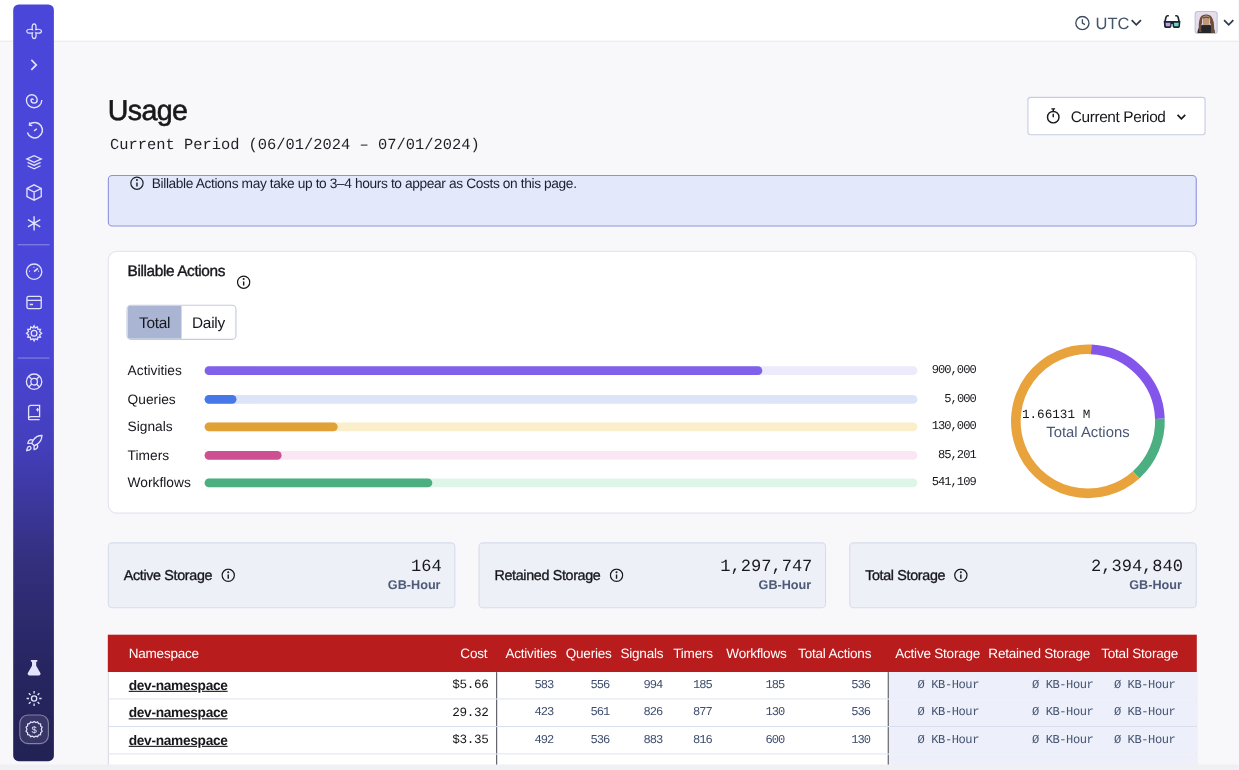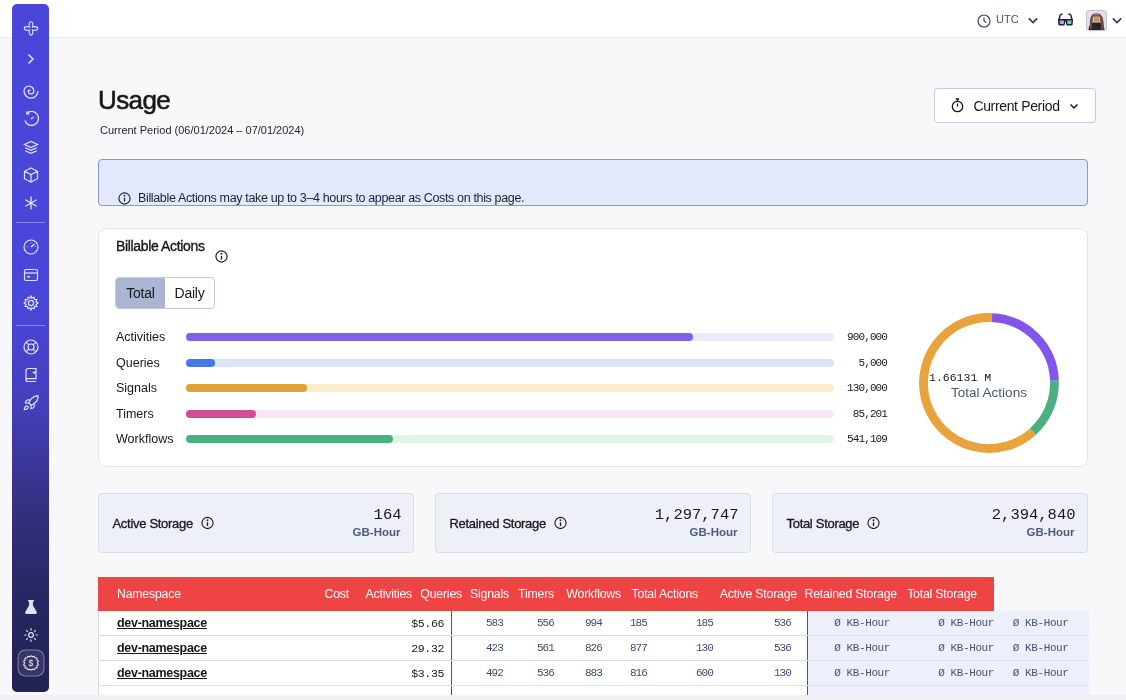--- a/index.html
+++ b/index.html
@@ -8,28 +8,28 @@
   #topbar { position:absolute; left:0; top:0; width:1126px; height:38px; background:#fff;
     border-bottom:1px solid #e9e9ee; z-index:2; }
   #sidebar { position:absolute; left:12px; top:4px; width:37px; height:688px; border-radius:5px;
     background:linear-gradient(180deg,#4b46da 0%,#4b46da 43%,#443fbc 58%,#332f7c 74%,#272560 88%,#232254 100%); z-index:5; }
   .sic { position:absolute; left:50%; transform:translate(-50%,-50%); }
   .sdiv { position:absolute; left:4px; width:29px; height:1px; background:rgba(255,255,255,0.35); }
   #strip { position:absolute; left:0; top:695px; width:1126px; height:5px; background:#f0f0f4; z-index:9; }
   #main { position:absolute; left:49px; top:38px; width:1077px; height:662px; background:#f8f8fb; }
 
   #usage-h { position:absolute; left:98px; top:85px; font-size:26px; font-weight:400; -webkit-text-stroke:0.55px #18181b; color:#18181b; letter-spacing:-0.6px; }
-  #usage-sub { position:absolute; left:100px; top:124px; font-size:11px; letter-spacing:0; color:#1f2026; }
+  #usage-sub { position:absolute; left:100px; top:124px; font-size:14px; letter-spacing:0; color:#1f2026;font-family:Liberation Mono, monospace; }
 
   #period-btn { position:absolute; left:934px; top:88px; width:162px; height:35px; background:#fff;
     border:1px solid #c7cde0; border-radius:3px; display:flex; align-items:center; justify-content:center;
     gap:8px; font-size:14px; letter-spacing:-0.35px; color:#17171c; font-weight:500; }
 
   #banner { position:absolute; left:98px; top:159px; width:990px; height:47px; background:#e4e8fb;
-    border:1px solid #8d92e3; border-radius:4px; display:flex; align-items:flex-end; padding-left:19px; gap:7px;
+    border:1px solid #8d92e3; border-radius:4px; display:flex; align-items:flex-start; padding-left:19px; gap:7px;
     font-size:12.5px; letter-spacing:-0.35px; color:#1c2130; }
 
   #bcard { position:absolute; left:98px; top:228px; width:990px; height:239px; background:#fff;
     border:1px solid #e3e5f0; border-radius:8px; }
   #bcard-title { position:absolute; left:17px; top:9px; font-size:14px; font-weight:400; -webkit-text-stroke:0.35px #17171c; letter-spacing:-0.35px; color:#17171c; }
   #tabs { position:absolute; left:16px; top:48px; width:100px; height:32px; border:1px solid #c2cade;
     border-radius:4px; display:flex; overflow:hidden; background:#fff;text-align:right; }
   #tabs div { flex:1; display:flex; align-items:center; justify-content:center; font-size:14px; letter-spacing:-0.25px; color:#17171c; }
   #tabs .sel { background:#a9b5d3; }
   .brow { position:absolute; left:0; height:20px; width:890px; }
@@ -46,41 +46,41 @@
 
   .scard { position:absolute; top:493px; width:316px; height:60px; background:#eef0f8;
     border:1px solid #d8dcec; border-radius:4px; }
   .scard .lab { position:absolute; left:13.5px; top:50%; transform:translateY(-50%); font-size:13px;
     font-weight:400; -webkit-text-stroke:0.3px #17171c; letter-spacing:-0.3px; color:#17171c; display:flex; align-items:center; gap:8px; }
   .scard .num { position:absolute; right:11.5px; top:12px; font-family:"Liberation Mono",monospace;
     font-size:15.5px; color:#17171c; }
   .scard .unit { position:absolute; right:12.5px; top:31.5px; font-size:11.5px; color:#4d5a78;font-weight:bold; }
 
   #tbl { position:absolute; left:98px; top:577px; width:990px; }
-  #thead { position:absolute; left:0; top:0; width:896px; height:34px; background:#ef4444; color:#fff; }
+  #thead { position:absolute; left:0; top:0; width:990px; height:34px; background:#b91c1c; color:#fff; }
   #thead span { position:absolute; top:50%; transform:translateY(-50%); font-size:12.3px; font-weight:500; letter-spacing:-0.2px; }
   .trow { position:absolute; left:0; width:990px; height:25px; background:#fff; border-bottom:1px solid #d9dfee;
     border-left:1px solid #d9dae3; border-right:1px solid #d9dae3; }
   .trow span { position:absolute; top:50%; transform:translateY(-50%); }
   .stbg { position:absolute; left:709px; top:0; width:281px; height:100%; background:#edf0fa; }
   .vline1 { position:absolute; left:352px; top:0; width:1px; height:100%; background:#55565e; }
   .vline2 { position:absolute; left:708px; top:0; width:1px; height:100%; background:#55565e; }
   .ns { left:18px; font-size:12.5px; letter-spacing:-0.3px; color:#17171c; text-decoration:underline;font-weight:bold; }
   .num-c { font-family:"Liberation Mono",monospace; font-size:11.5px; letter-spacing:-0.35px; color:#17171c; }
   .num-b { font-family:"Liberation Mono",monospace; font-size:11px; letter-spacing:-0.9px; color:#3e4d6e; }
   .num-s { font-family:"Liberation Mono",monospace; font-size:11px; letter-spacing:-0.4px; color:#455471; }
 </style>
 </head>
 <body>
 <div id="topbar">
   <svg style="position:absolute;left:977px;top:14px" width="14" height="14" viewBox="0 0 14 14" fill="none" stroke="#3c4a60" stroke-width="1.2">
       <circle cx="7" cy="7" r="6"></circle>
       <path d="M7 3.6V7l2.3 1.4"></path>
     </svg>
-  <span style="position:absolute;left:996px;top:13px;font-size:11px;font-weight:500;color:#44546a">UTC</span>
+  <span style="position:absolute;left:996px;top:13px;font-size:15px;font-weight:500;color:#44546a">UTC</span>
   <svg style="position:absolute;left:1027px;top:16px" width="12" height="10" viewBox="0 0 12 10" fill="none" stroke="#2f3b4c" stroke-width="1.6">
       <path d="M1.8 2.4l4.2 4.2 4.2-4.2"></path>
     </svg>
   <svg style="position:absolute;left:1057px;top:13px" width="17" height="14" viewBox="0 0 17 14" fill="none">
       <path d="M2 7 L3 2.6 Q3.4 1.3 4.6 1.3 L5.6 1.3 M15 7 L14 2.6 Q13.6 1.3 12.4 1.3 L11.4 1.3" stroke="#1c2430" stroke-width="1.5"></path>
       <path d="M0.9 6.1 L16.1 6.1 L15.7 11.2 Q15.6 12.5 14.3 12.5 L10.5 12.5 Q9.3 12.5 9.1 11.2 L8.9 8.9 L8.1 8.9 L7.9 11.2 Q7.7 12.5 6.5 12.5 L2.7 12.5 Q1.4 12.5 1.3 11.2 Z" fill="#1c2430"></path>
       <path d="M2.6 7.6 L7 7.6 L6.8 10.9 L3 10.9 Z" fill="#b4a0f2"></path>
       <path d="M10.2 7.6 L14.6 7.6 L14.3 10.9 L10.5 10.9 Z" fill="#66d6c3"></path>
     </svg>
   <div style="position:absolute;left:1086px;top:10px;width:21px;height:21px;border-radius:3px;background:#e6dcec;border:1px solid #b9c5de;overflow:hidden">

